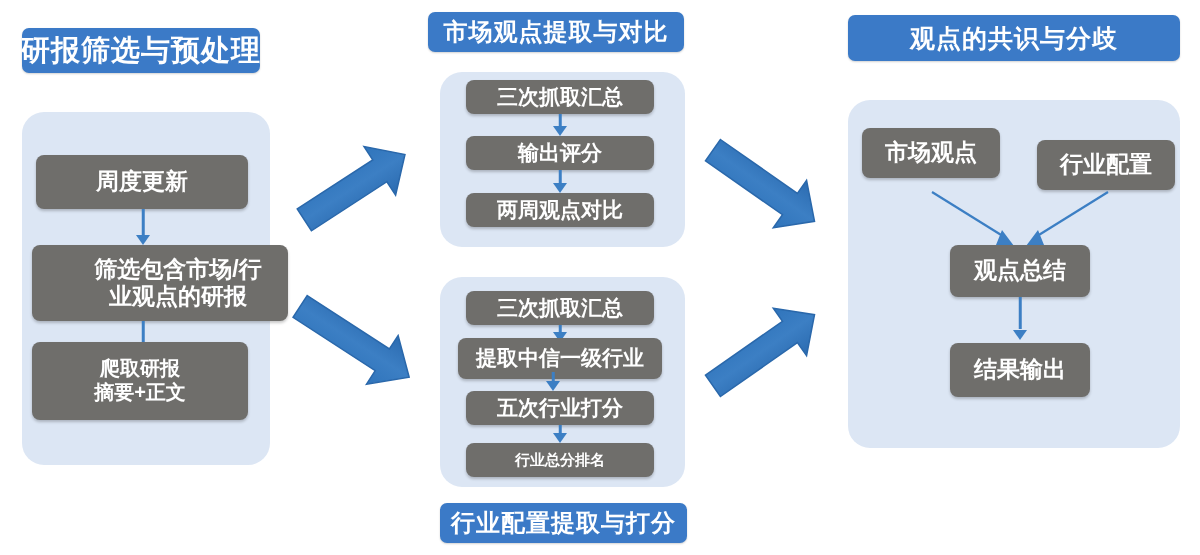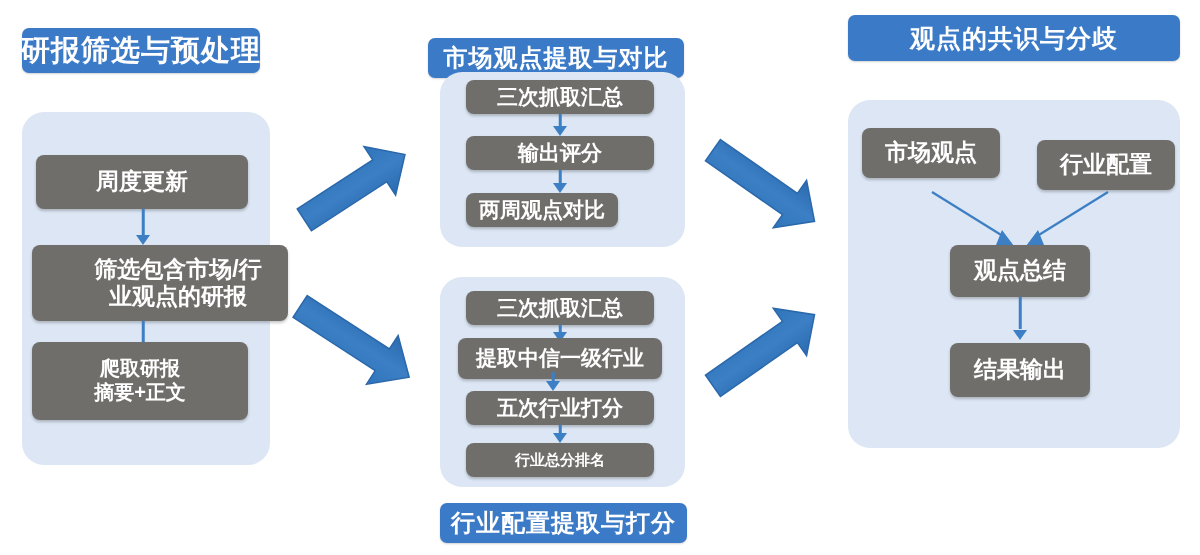--- a/index.html
+++ b/index.html
@@ -118,21 +118,21 @@
   <div class="vconn" style="left:135px; top:321px; width:16px; height:34px;">
     <div class="stem" style="height:24px;"></div>
     <div class="head"></div>
   </div>
 
   <div class="gbox" style="left:32px; top:342px; width:216px; height:78px; font-size:20px;">
     <span>爬取研报
 摘要+正文</span>
   </div>
 
-  <div class="banner" style="left:428px; top:12px; width:256px; height:40px; font-size:24px;margin-top:26px;">
+  <div class="banner" style="left:428px; top:12px; width:256px; height:40px; font-size:24px;">
     <span>市场观点提取与对比</span>
   </div>
 
   <div class="panel" style="left:440px; top:72px; width:245px; height:175px;"></div>
 
   <div class="gbox" style="left:466px; top:80px; width:188px; height:34px; font-size:21px;">
     <span>三次抓取汇总</span>
   </div>
 
   <div class="vconn" style="left:552px; top:114px; width:16px; height:22px;">
@@ -142,21 +142,21 @@
 
   <div class="gbox" style="left:466px; top:136px; width:188px; height:34px; font-size:21px;">
     <span>输出评分</span>
   </div>
 
   <div class="vconn" style="left:552px; top:170px; width:16px; height:23px;">
     <div class="stem" style="height:14px;"></div>
     <div class="head"></div>
   </div>
 
-  <div class="gbox" style="left:466px; top:193px; width:152px; height:34px; font-size:21px;">
+  <div class="gbox" style="left:466px; top:193px; width:188px; height:34px; font-size:21px;">
     <span>两周观点对比</span>
   </div>
 
   <div class="panel" style="left:440px; top:277px; width:245px; height:210px;"></div>
 
   <div class="gbox" style="left:466px; top:291px; width:188px; height:34px; font-size:21px;">
     <span>三次抓取汇总</span>
   </div>
 
   <div class="vconn" style="left:552px; top:325px; width:16px; height:17px;">

